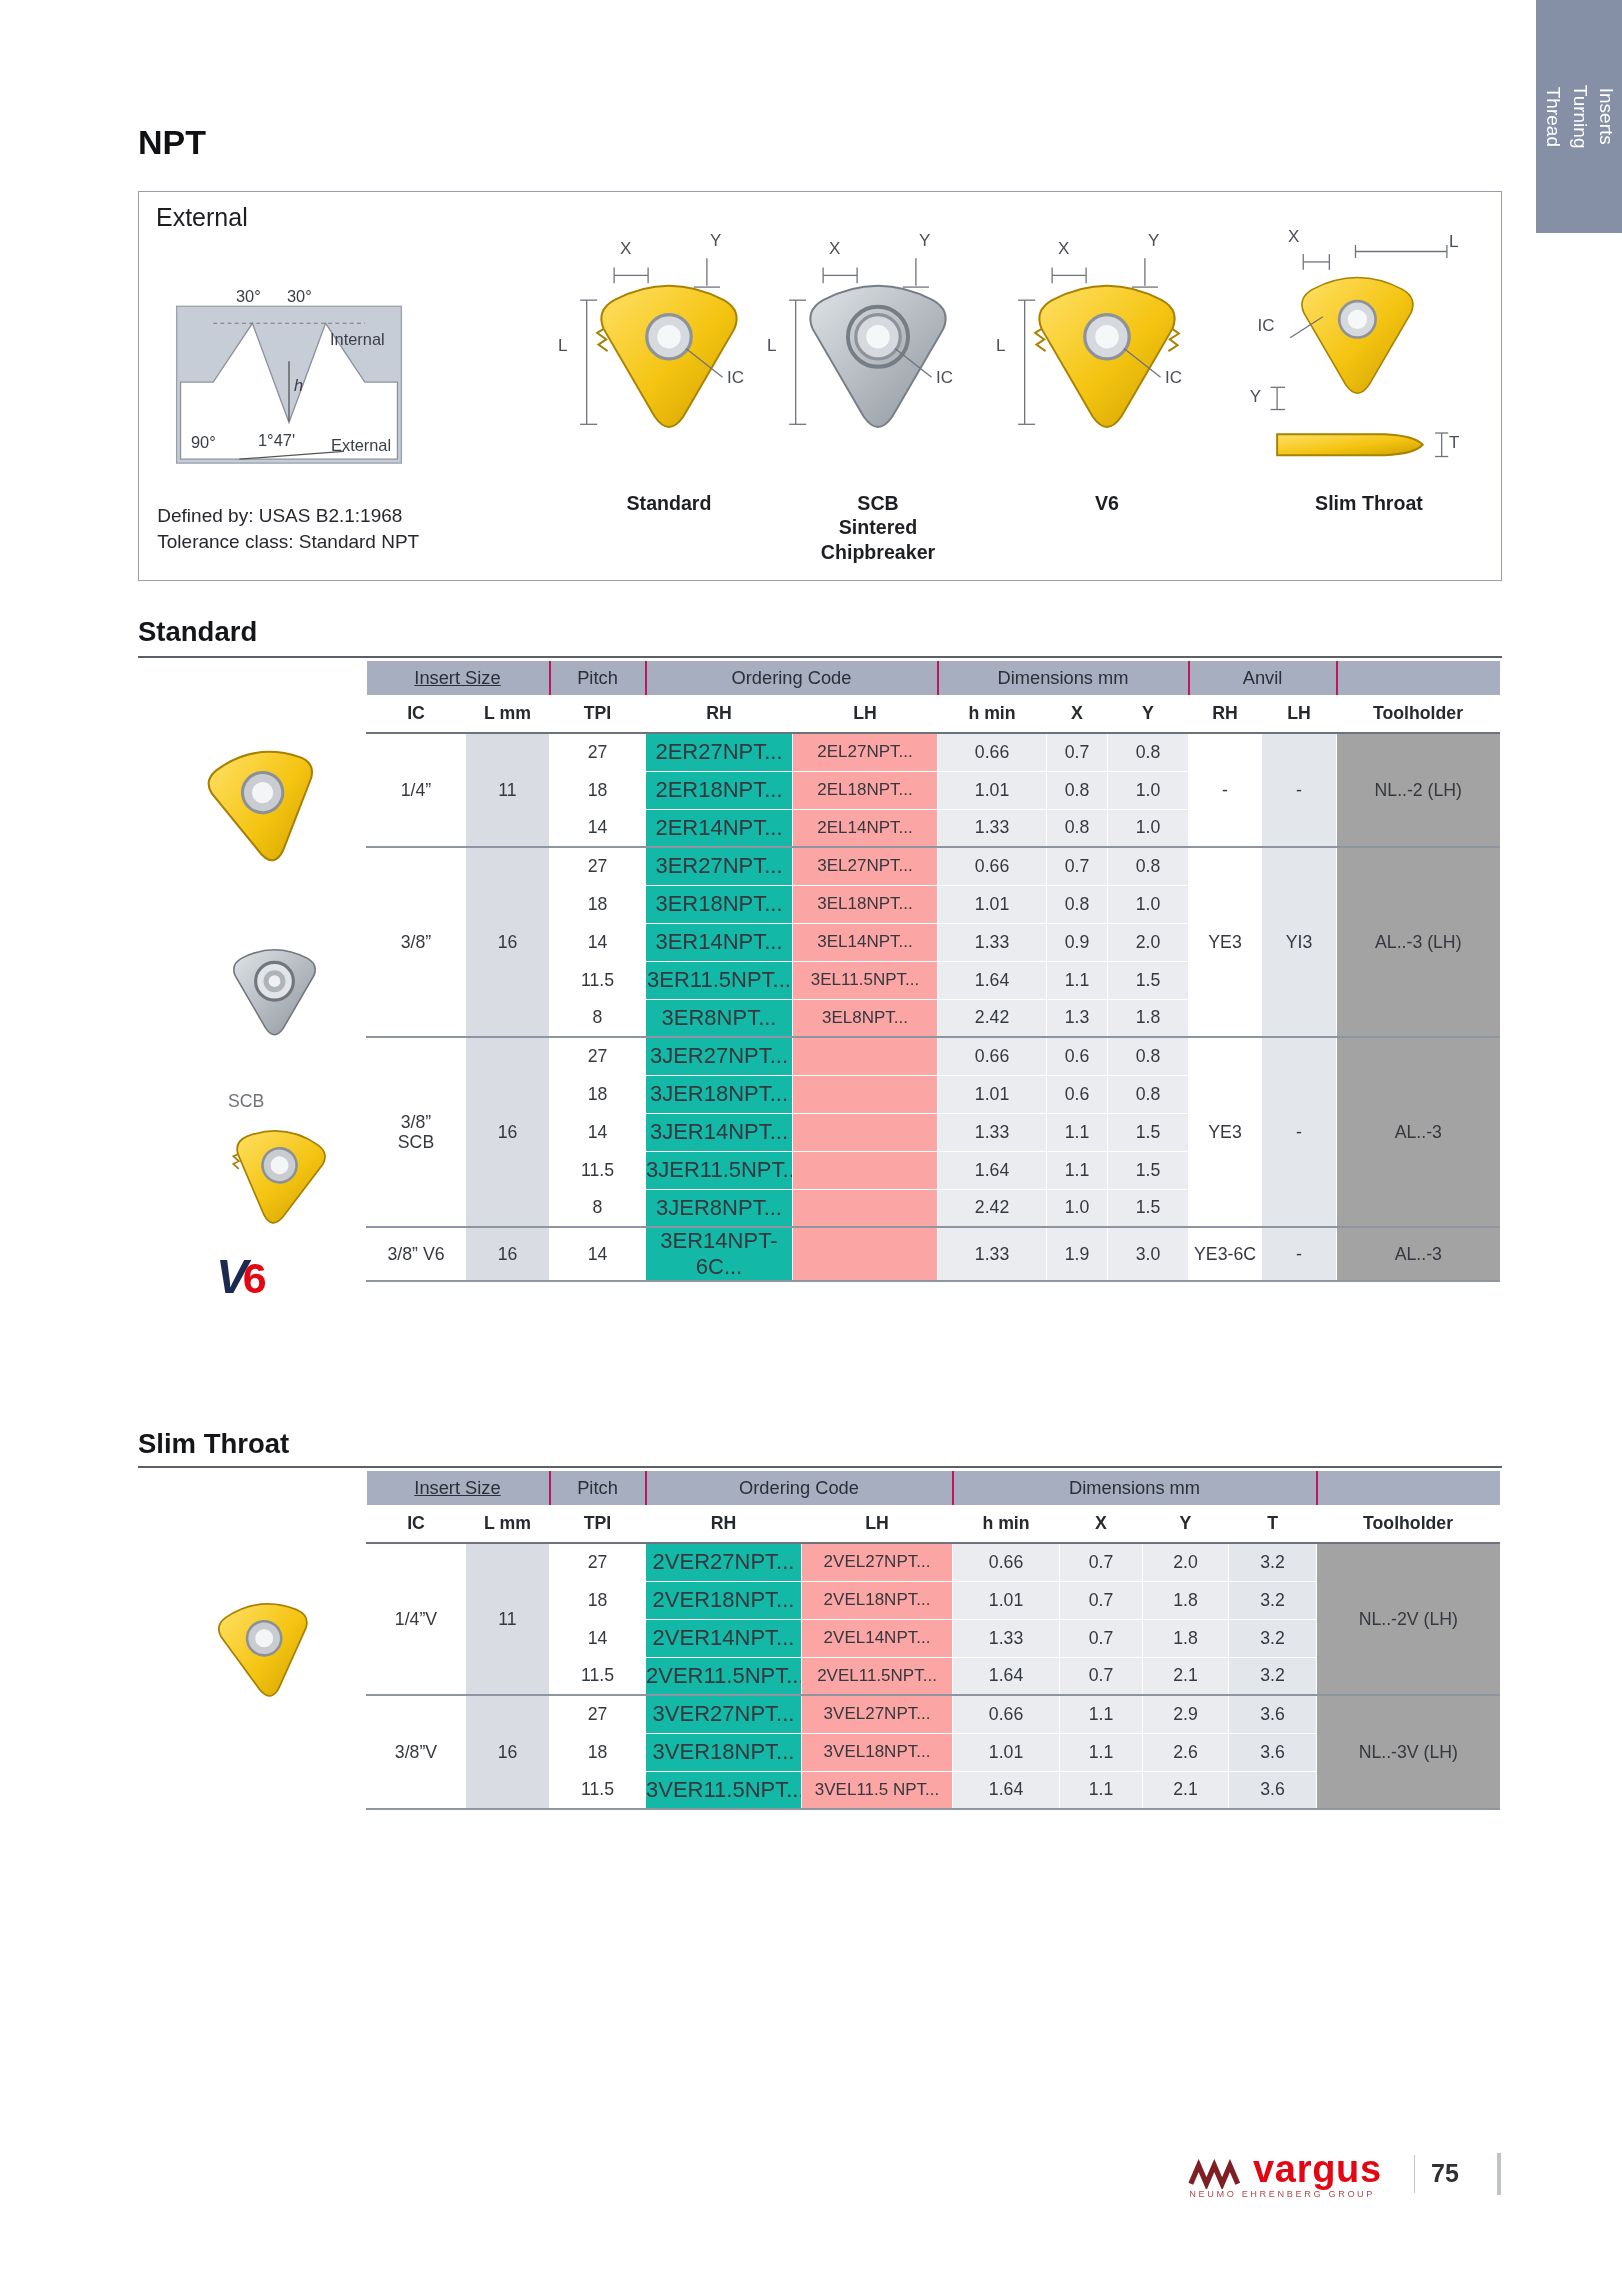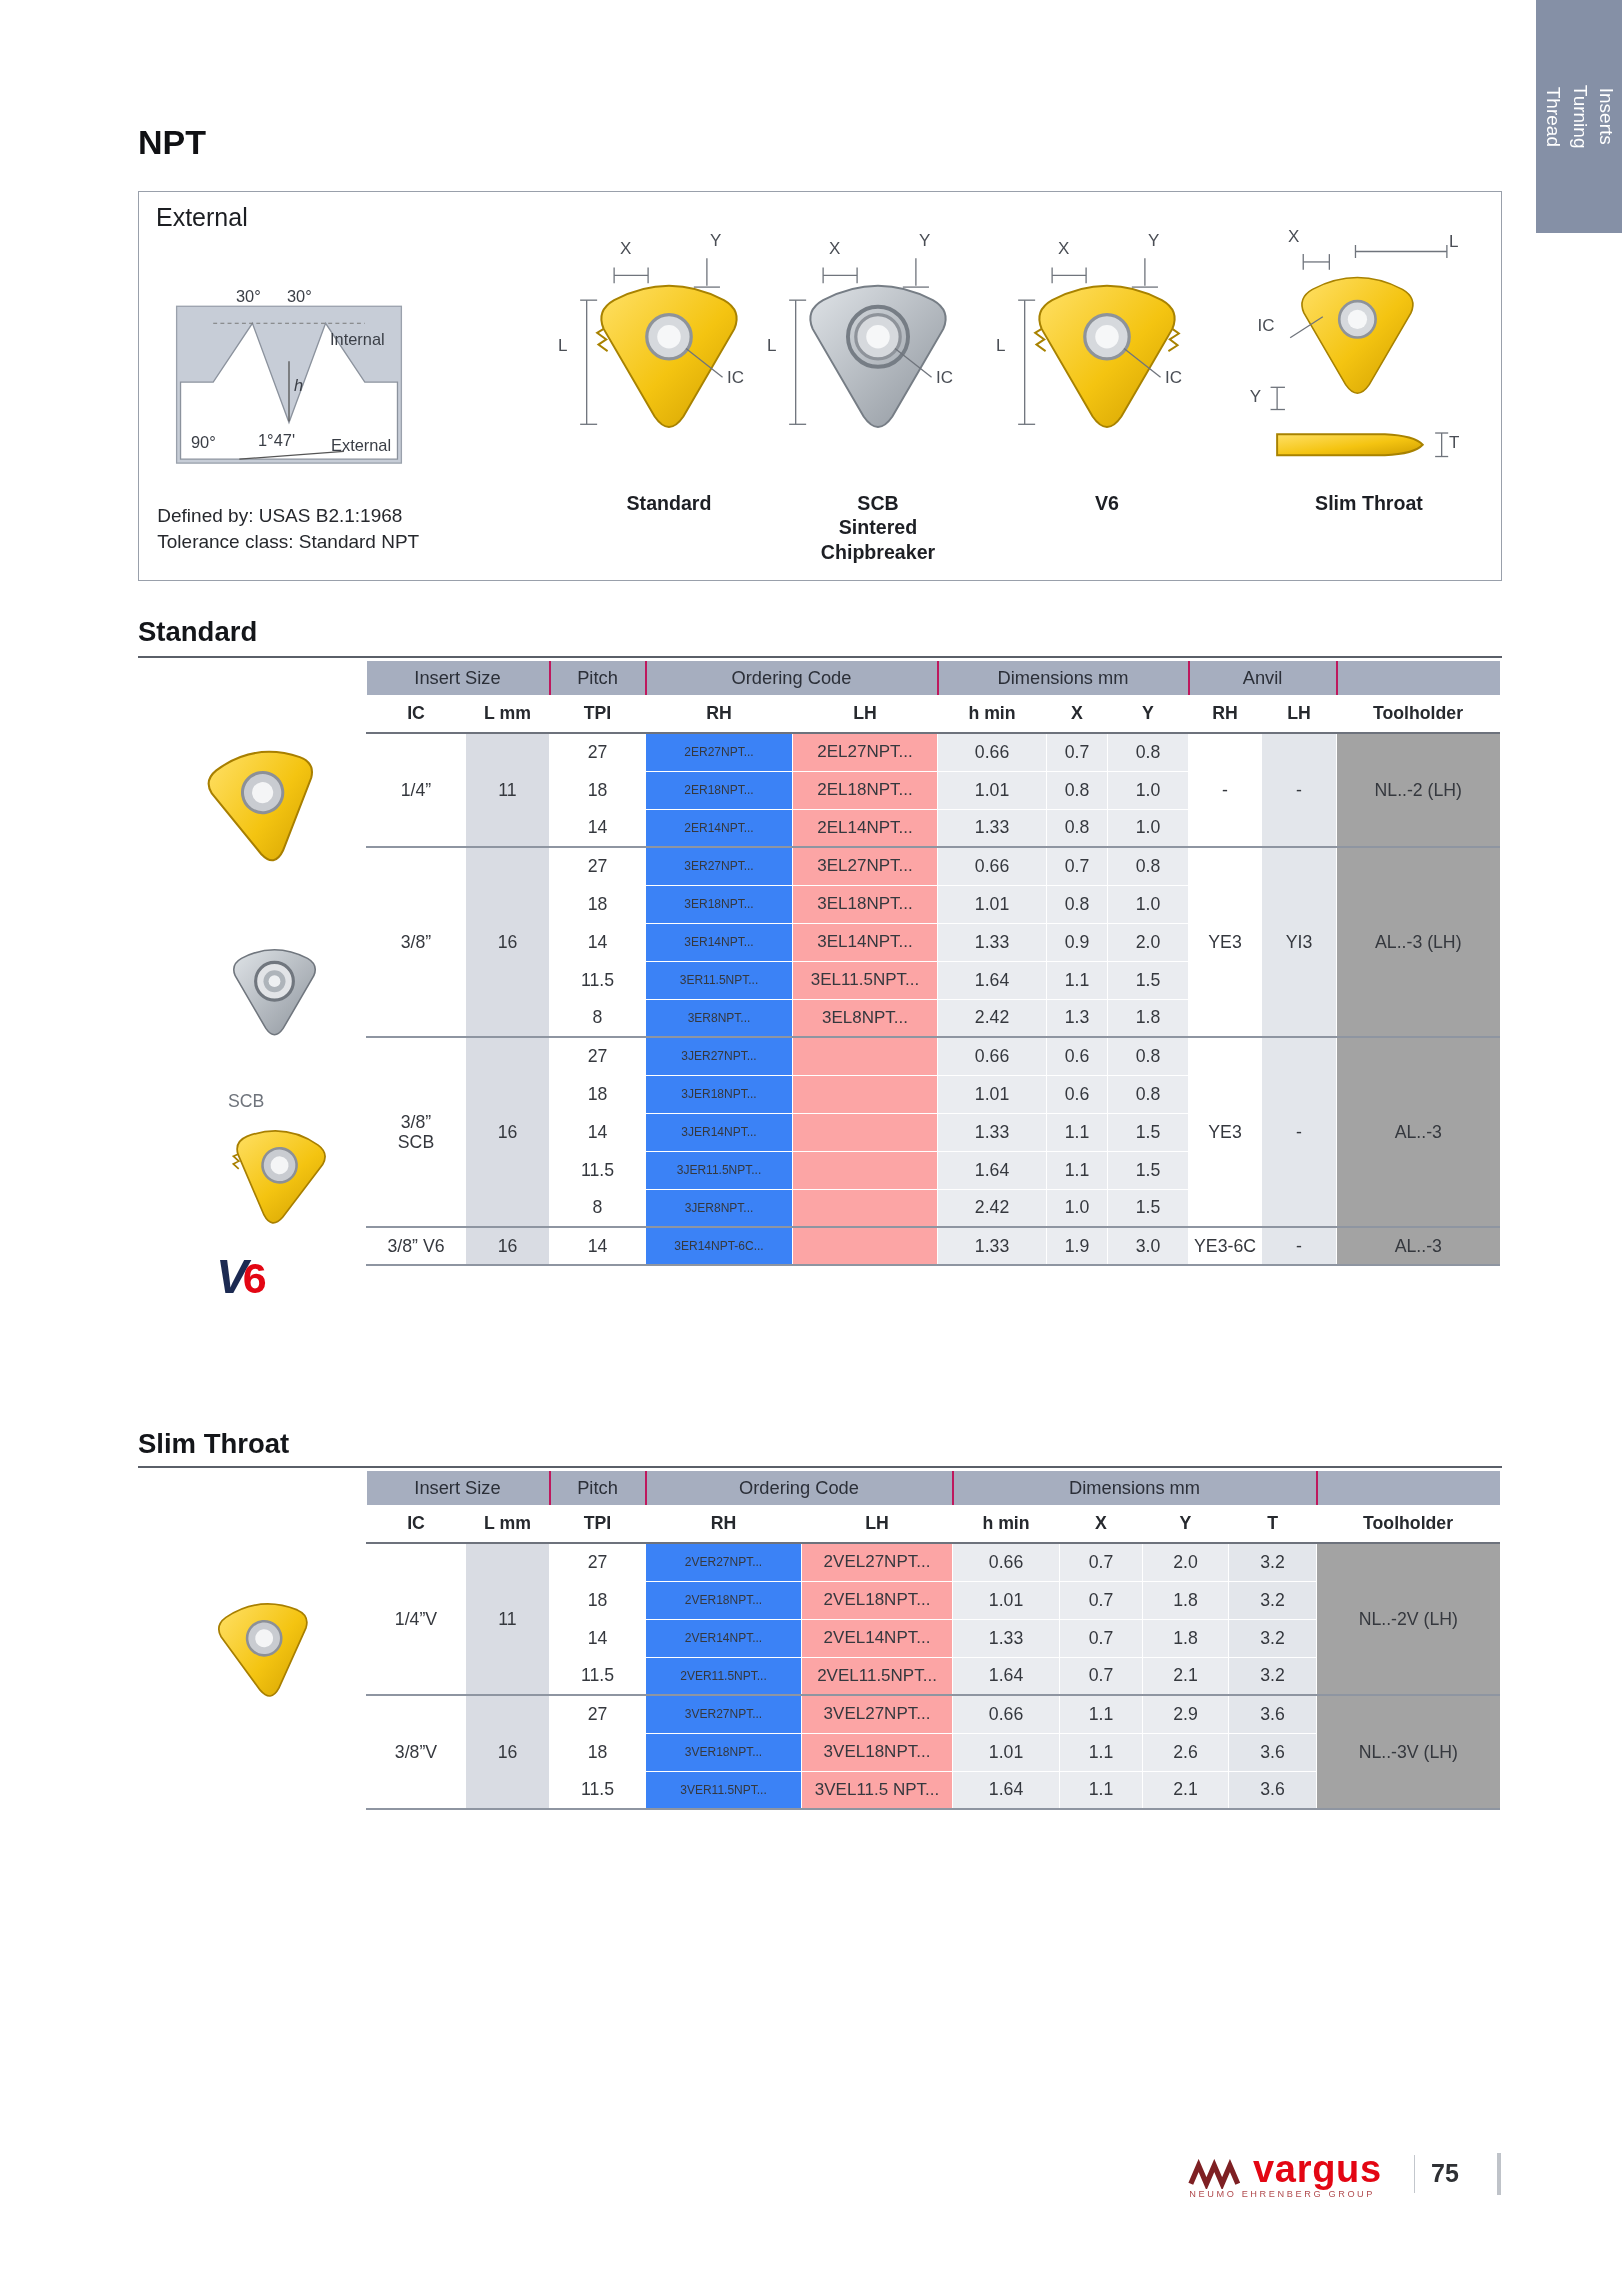--- a/index.html
+++ b/index.html
@@ -29,28 +29,28 @@
   .variant .lab{position:absolute;font-size:17px;color:#4a4e55;}
   .variant .cap{position:absolute;top:260px;left:0;width:100%;text-align:center;font-size:19.6px;
                 font-weight:bold;color:#1d1f24;white-space:pre-line;line-height:1.25;}
 
   
   table.cat{position:absolute;border-collapse:collapse;table-layout:fixed;font-size:17.7px;color:#35383e;
             border-bottom:2px solid #8e95a1;}
   .cat th,.cat td{padding:0;text-align:center;vertical-align:middle;height:38px;overflow:hidden;}
   .cat thead tr.ghead th{height:34px;background:#a6aebf;color:#2b2f38;font-weight:normal;font-size:18.3px;
                          border-left:2px solid #be185d;}
-  .cat thead tr.ghead th:first-child{border-left:none;}
+  .cat thead tr.ghead th:first-child{border-left:none;text-decoration:underline;}
   .cat thead tr.chead th{background:#fff;font-weight:bold;font-size:17.7px;color:#26292e;border-bottom:2px solid #6d727c;}
   .cat tbody td{border-left:1.3px solid #fff;border-top:1.3px solid #fff;}
   .cat tbody tr.gs td{border-top:2px solid #8e95a1;}
   .c-ic{background:#fff;white-space:pre-line;line-height:1.15;}
   .c-l{background:#d9dce3;}
   .c-tpi{background:#fff;margin-left:40px;}
-  .c-rh{background:#3b82f6;font-size:12px;}
+  .c-rh{background:#14b8a6;font-size:22px;}
   .c-lh{background:#fca5a5;font-size:17px;}
   .c-dim{background:#eaecf0;}
   .c-arh{background:#fff;}
   .c-alh{background:#e3e6eb;}
   .c-t{background:#e3e6eb;}
   .c-th{background:#a3a3a3;text-align:left;padding-left:9.2px;}
 
   
   .photo{position:absolute;}
   .scb-label{position:absolute;left:228px;top:1091px;font-size:17.7px;color:#6f747c;}

